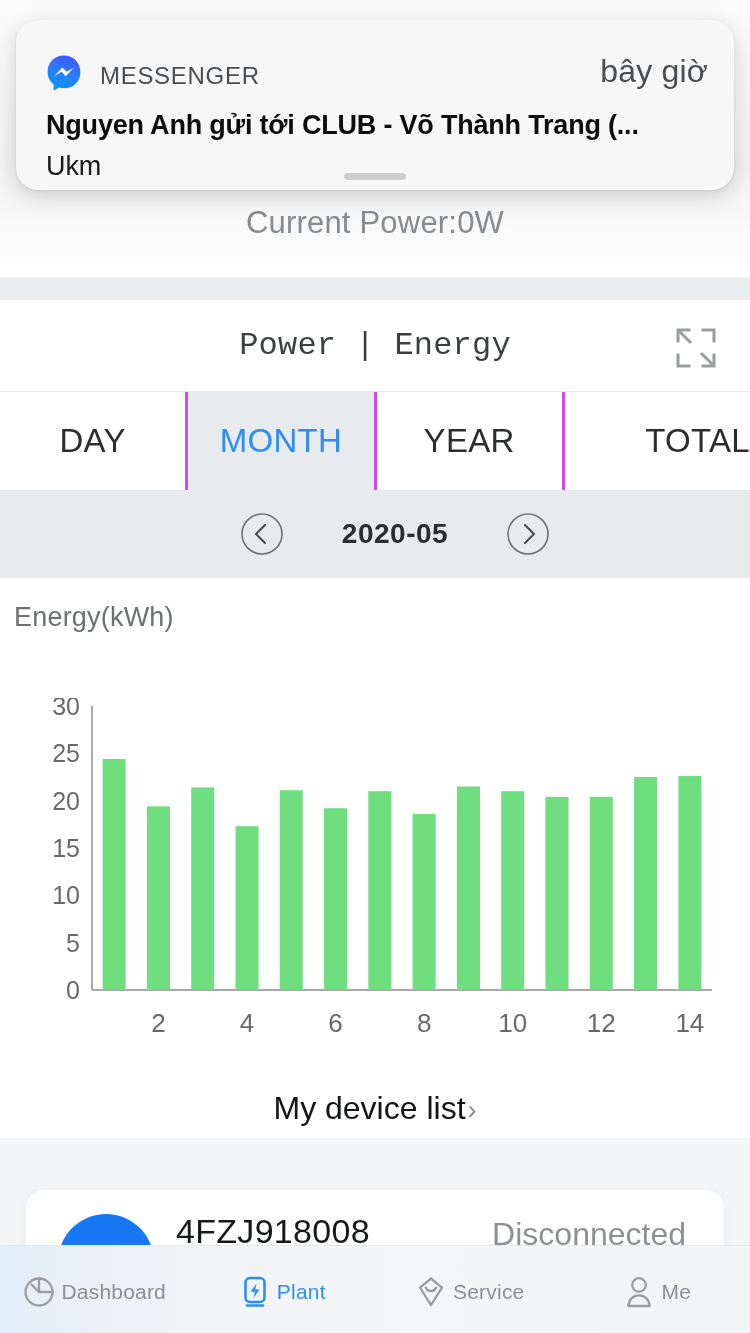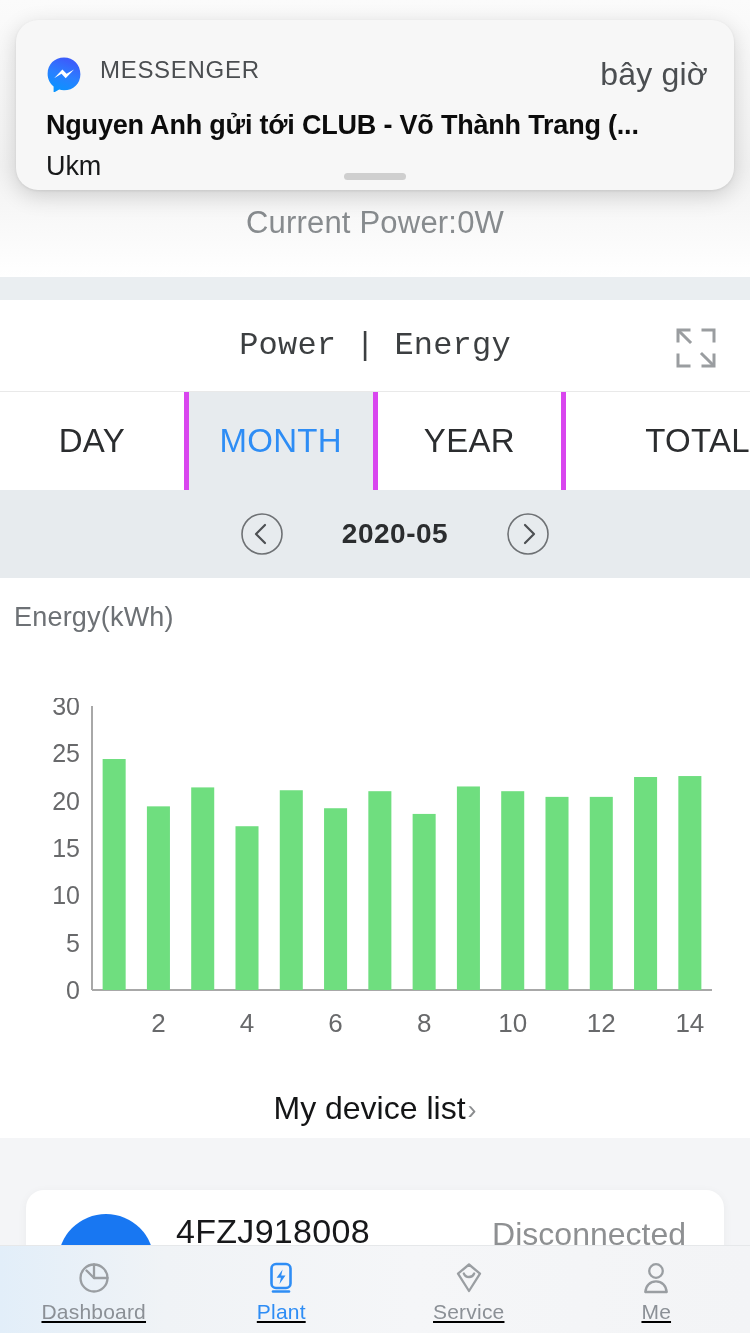--- a/index.html
+++ b/index.html
@@ -26,21 +26,21 @@
   
   .notif {
     position:absolute; left:16px; top:20px; width:718px; height:170px;
     background:#f7f7f7;
     border-radius:22px;
     box-shadow:0 6px 22px rgba(0,0,0,0.16), 0 1px 3px rgba(0,0,0,0.08);
     overflow:hidden;
   }
   .notif-head {
     position:absolute; left:30px; top:36px; right:26px; height:34px;
-    display:flex; align-items:flex-start;
+    display:flex; align-items:flex-end;
   }
   .msgr-icon { width:36px; height:36px; flex:0 0 36px; display:block; }
   .notif-app {
     margin-left:18px;
     font-size:24px; color:#4b4e51; letter-spacing:0.7px;
     font-weight:400;
   }
   .notif-time {
     margin-left:auto;
     font-size:32px; color:#4b4e51; letter-spacing:0.2px;
@@ -89,21 +89,21 @@
   
   .tabs {
     position:absolute; left:0; top:92px; width:750px; height:98px;
     display:flex;
   }
   .tab {
     flex:1 1 0; height:98px;
     display:flex; align-items:center; justify-content:center;
     font-size:33px; color:#2b2d2f; letter-spacing:0.3px;
     background:#ffffff;
-    border-right:5px solid #d946ef;
+    border-right:3px solid #d946ef;
   }
   .tab:last-child { border-right:none;justify-content:flex-end; }
   .tab.active { background:#e7ebee; color:#2e8df5; }
 
   
   .period {
     position:absolute; left:0; top:190px; width:750px; height:88px;
     background:#e7ebee;
     display:flex; align-items:center; justify-content:center;padding-left:40px;
   }
@@ -161,24 +161,23 @@
   }
 
   
   .bottom-nav {
     position:absolute; left:0; bottom:0; width:750px; height:88px;
     background:linear-gradient(90deg,#e2eef9 0%,#f0f3f6 22%,#f5f6f8 55%,#f3f4f6 100%);
     display:flex;
     border-top:1px solid #e6e8ea;
   }
   .nav-item {
-    flex:1 1 0; display:flex; flex-direction:column;
+    flex:1 1 0; display:flex; flex-direction:row;
     align-items:center; justify-content:center; gap:4px;
     padding-top:4px;
-    text-decoration:underline;
   }
   .nav-label { font-size:21px; color:#8b9096; letter-spacing:0.2px; }
   .nav-item.active .nav-label { color:#2e8df5; }
   .nav-ico { width:36px; height:36px; display:block; }
 </style>
 </head>
 <body>
 
 <div class="top-area">
   <div class="current-power">Current Power:0W</div>

